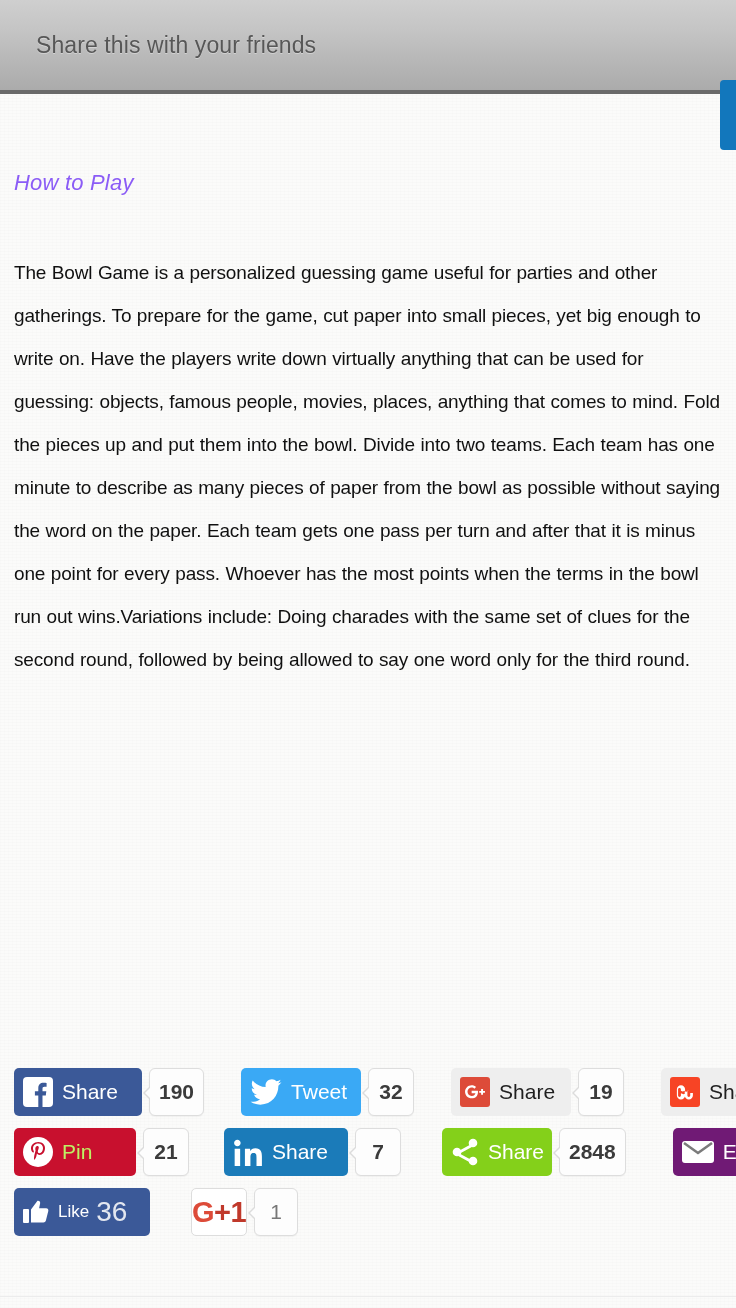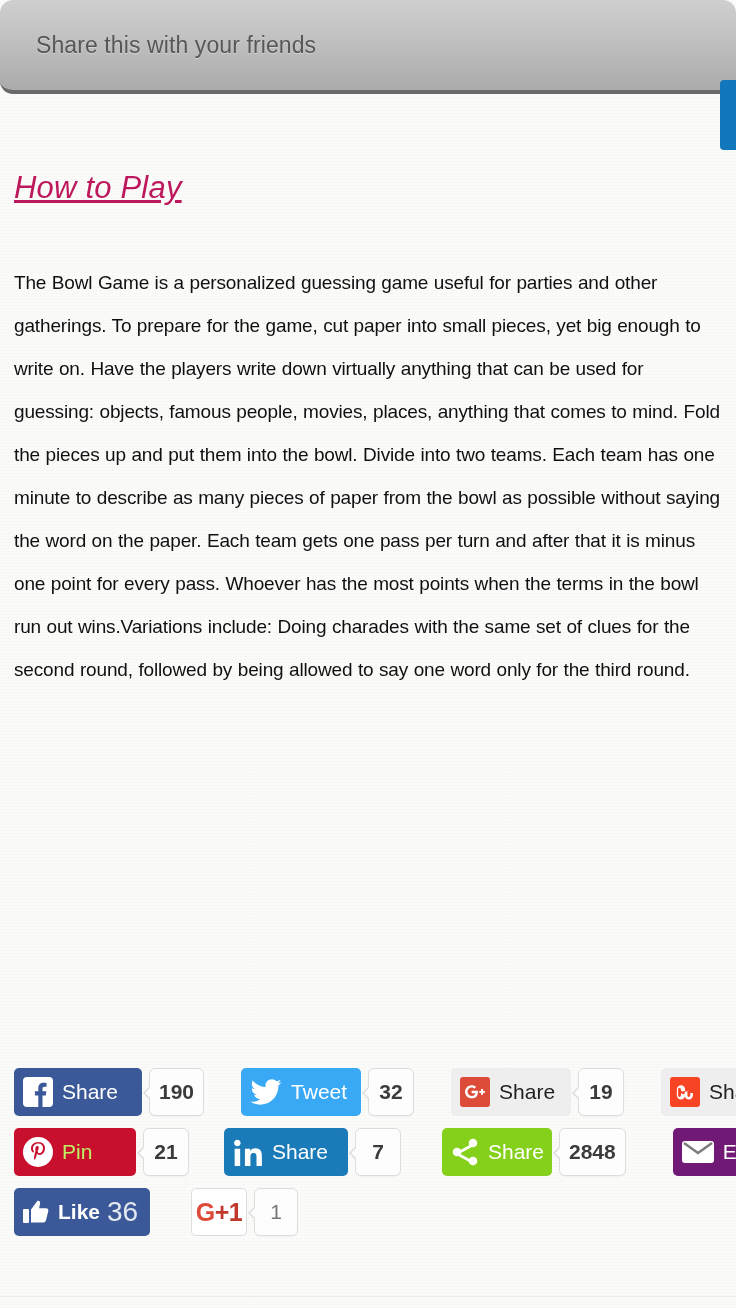--- a/index.html
+++ b/index.html
@@ -32,21 +32,20 @@
   .share-bar {
     position: absolute;
     left: 0; top: 0;
     width: 736px;
     height: 94px;
     background: linear-gradient(to bottom, #cfcfcf 0%, #c4c4c4 35%, #b6b6b6 70%, #ababab 100%);
     border-bottom: 4px solid #6a6a6a;
     display: flex;
     align-items: center;
     z-index: 5;
-    border-radius: 13px;
   }
 
   .share-bar-label {
     margin-left: 36px;
     font-size: 23px;
     color: #575757;
     letter-spacing: 0.1px;
     white-space: nowrap;
     text-shadow: 0 1px 0 rgba(255,255,255,0.35);
   }
@@ -89,26 +88,25 @@
     position: absolute;
     left: 0;
     top: 94px;
     width: 736px;
     padding: 0 14px;
     z-index: 2;
   }
 
   .article-heading {
     font-style: italic;
-    font-size: 31px;
-    color: #be185d;
+    font-size: 22px;
+    color: #8b5cf6;
     font-weight: 400;
     margin-top: 76px;
     letter-spacing: 0.2px;
-    text-decoration: underline;
   }
 
   .article-body {
     margin-top: 55px;
     font-size: 19px;
     line-height: 43px;
     color: #101010;
     letter-spacing: -0.15px;
     word-spacing: 0.4px;
   }
@@ -204,24 +202,24 @@
   .sb-twitter  { background: #3aa9f5; color: #ffffff; width: 120px; }
   .sb-google   { background: #eeeeee; color: #1f1f1f; width: 120px; }
   .sb-stumble  { background: #eeeeee; color: #1f1f1f; width: 120px; }
   .sb-pinterest{ background: #c8102e; color: #bef264; width: 122px; }
   .sb-linkedin { background: #1b7bb9; color: #ffffff; width: 124px; }
   .sb-green    { background: #84d01a; color: #ffffff; width: 110px; }
   .sb-email    { background: #701a75; color: #ffffff; width: 112px; }
   .sb-like     { background: #3b5998; color: #ffffff; width: 136px; border-radius: 5px; }
   .sb-gplus    { background: #ffffff; border: 1px solid #dddddd; width: 56px; justify-content: center; padding: 0; }
 
-  .sb-like .sb-label { font-size: 21px; font-weight: bold; }
+  .sb-like .sb-label { font-size: 17px; font-weight: normal; }
   .sb-like .sb-likecount { font-size: 28px; font-weight: 400; margin-left: 7px; color: #e3e7f0; }
 
-  .gplus-text { font-size: 25px; font-weight: bold; letter-spacing: -0.5px; }
+  .gplus-text { font-size: 29px; font-weight: bold; letter-spacing: -0.5px; }
   .gplus-g { color: #dd4b39; }
   .gplus-plus { color: #c0392b; }
 
   .sb-count-light {
     font-weight: 400;
     color: #777777;
     min-width: 44px;
   }
 
   

